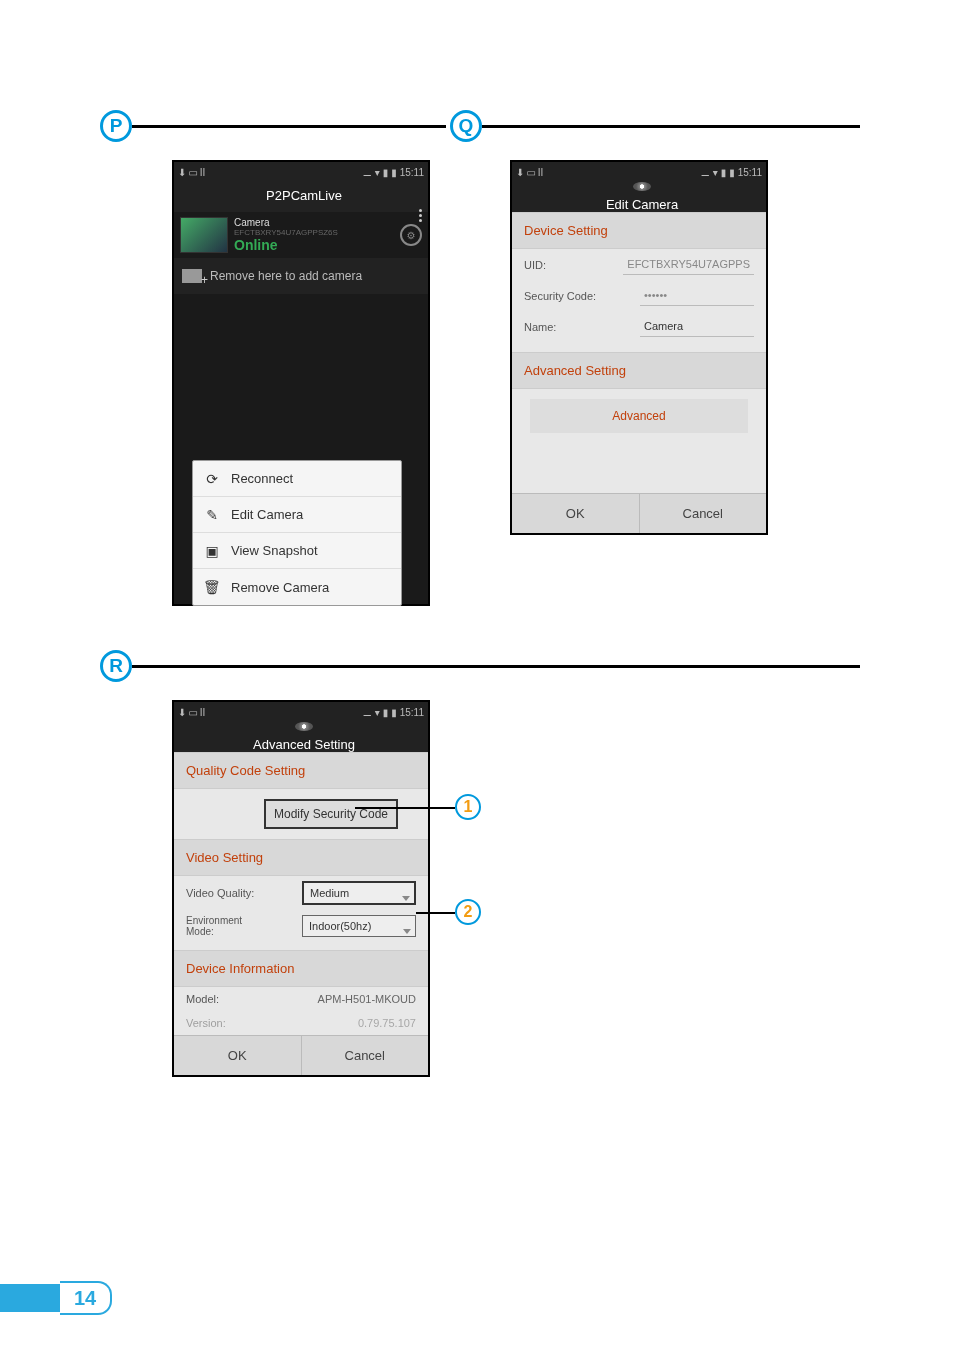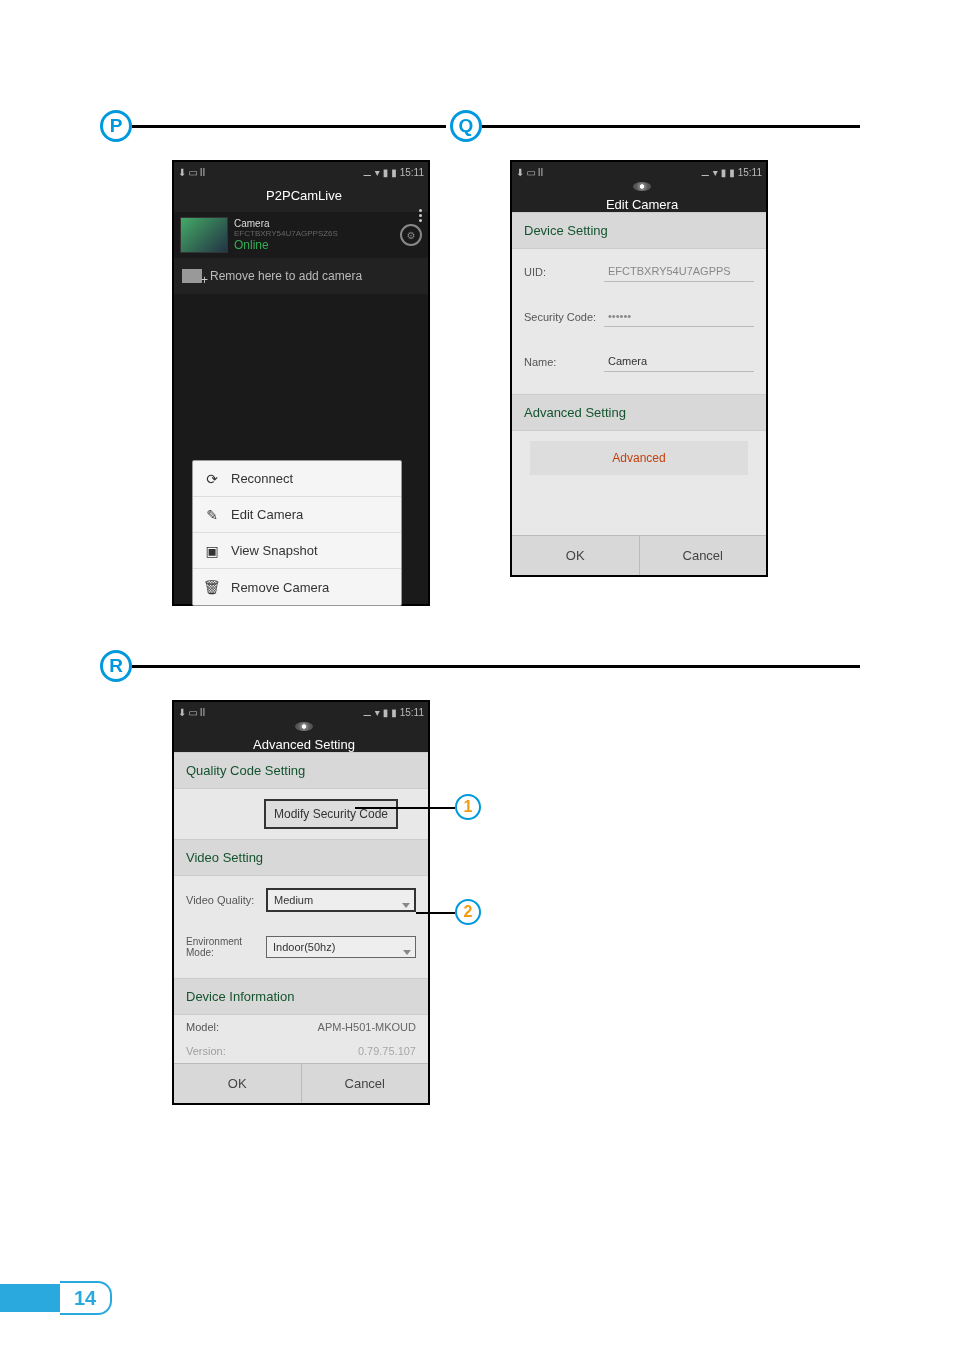--- a/index.html
+++ b/index.html
@@ -93,21 +93,21 @@
     background:#1a1a1a;
     display:flex; align-items:center; padding:4px 6px;
     gap:6px;
   }
   .thumb {
     width:48px; height:36px; background:linear-gradient(135deg,#4a6,#234);
     border:1px solid #333;
   }
   .cam-info{ flex:1; color:#ddd; font-size:10px;}
   .cam-info .uid{ color:#666; font-size:8px;}
-  .cam-info .online{ color:#3a5; font-size:12px;}
+  .cam-info .online{ color:#3a5; font-size:14px;font-weight:bold;}
   .gear {
     width:22px;height:22px;border-radius:50%;
     border:2px solid #888; display:flex;align-items:center;justify-content:center;
     font-size:10px;color:#888;
   }
   .add-row {
     height:36px;
     background:#222;
     display:flex;align-items:center;
     padding-left:8px; gap:8px;
@@ -136,28 +136,28 @@
   .popup-item:last-child{border-bottom:none;}
   .pi-icon{width:18px;height:18px;display:flex;align-items:center;justify-content:center;font-size:14px;}
 
   .phone-body-dark{ background:#1a1a1a; height:310px; position:relative;}
 
   
   .content-gray{ background:#e8e8e8; }
   .section-header{
     background:#d8d8d8;
     padding:10px 12px;
-    font-size:13px; color:#14532d;
+    font-size:13px; color:#c2410c;
     border-top:1px solid #ccc;
     border-bottom:1px solid #ccc;
   }
   .field-row{
     display:flex; align-items:center;
-    padding:12px 12px;
-    font-size:11px; color:#555;
+    padding:5px 12px;
+    font-size:11px; color:#555;gap:36px;
   }
   .field-row label{ width:80px;}
   .field-row .val{
     flex:1;
     color:#888; font-size:11px;
     padding:4px 4px;
     border-bottom:1px solid #bbb;
   }
   .adv-btn{
     margin:10px 18px;

